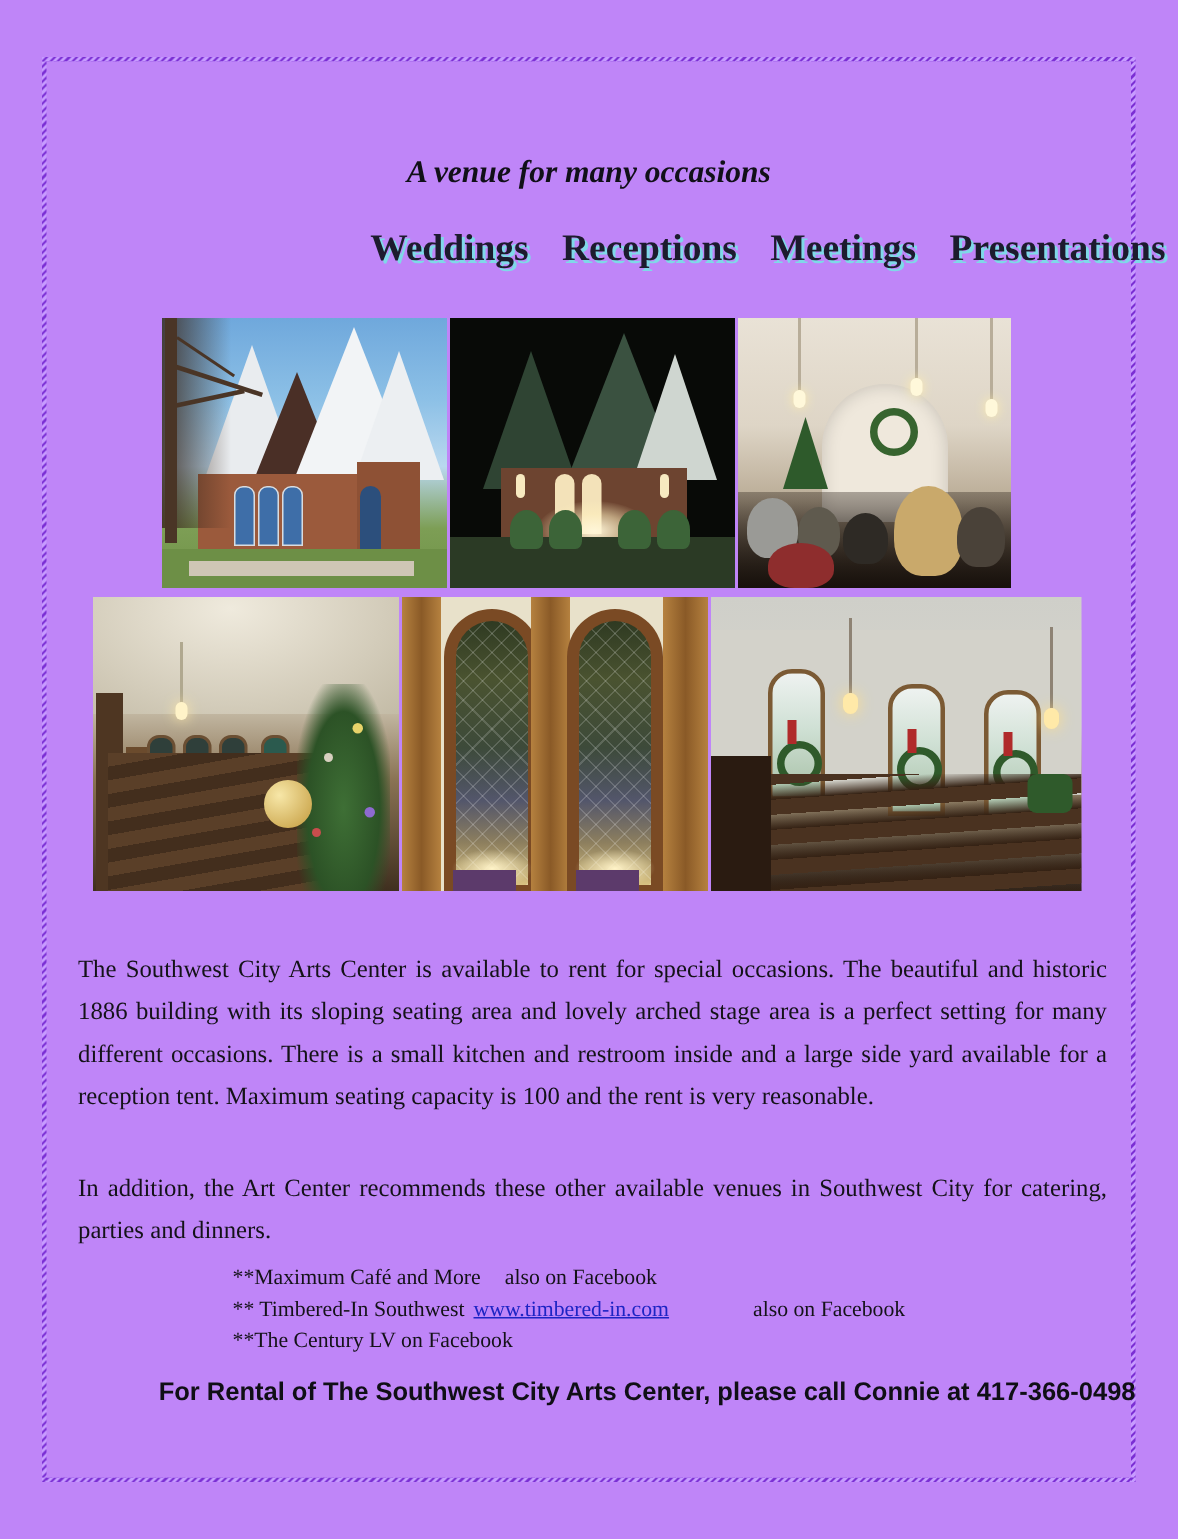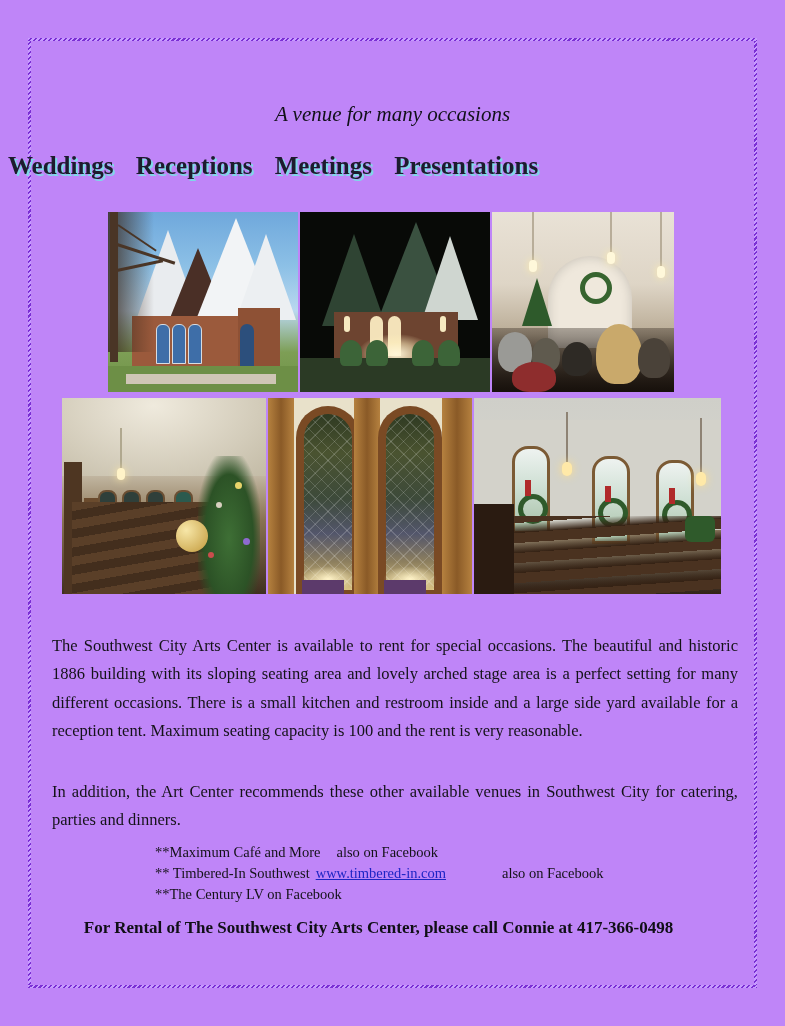--- a/index.html
+++ b/index.html
@@ -39,27 +39,27 @@
     text-align:center;
     font-size:40px;font-weight:bold;
     font-family:"Liberation Serif", serif;
     color:#1d1b2e;
     letter-spacing:0px;
     text-shadow:2px 2px 0 #7fd8e8, 3px 3px 1px #8fdff0;
   }
   .subtitle{
     position:absolute;top:102px;left:0;width:785px;
     text-align:center;
-    font-size:21px;font-weight:normal;font-style:italic;
+    font-size:21px;font-weight:bold;font-style:italic;
     color:#111018;
     font-family:"Liberation Serif", serif;
   }
   .uses{
     position:absolute;top:152px;left:0;width:785px;
-    text-align:left;
+    text-align:right;
     font-size:25px;font-weight:bold;
     color:#1d1b2e;
     font-family:"Liberation Serif", serif;
     text-shadow:2px 2px 0 #7fd8e8;
   }
   .uses span{margin:0 8px;}
 
   
   .photo-row{position:absolute;display:flex;gap:2px;}
   #row1{left:108px;top:212px;width:566px;height:180px;}
@@ -182,23 +182,23 @@
   .venue-row{display:flex;align-items:baseline;white-space:nowrap;}
   .venue-name{display:inline-block;}
   .venue-link{
     display:inline-block;color:#1d24c4;text-decoration:underline;margin-left:6px;
   }
   .venue-note{display:inline-block;margin-left:14px;}
   .v1 .venue-note{margin-left:16px;}
   .v2 .venue-link{min-width:0;}
   .v2 .venue-note{margin-left:56px;}
   .rental{
-    position:absolute;left:0;top:918px;width:757px;text-align:center;
+    position:absolute;left:0;top:918px;width:757px;text-align:right;
     font-size:17px;font-weight:bold;color:#100f16;
-    font-family:Liberation Serif, serif;
+    font-family:Liberation Sans, sans-serif;
   }
 </style>
 </head>
 <body>
 
 <div id="flyer">
 
   <div class="border-frame"></div>
 
   <div class="content">

